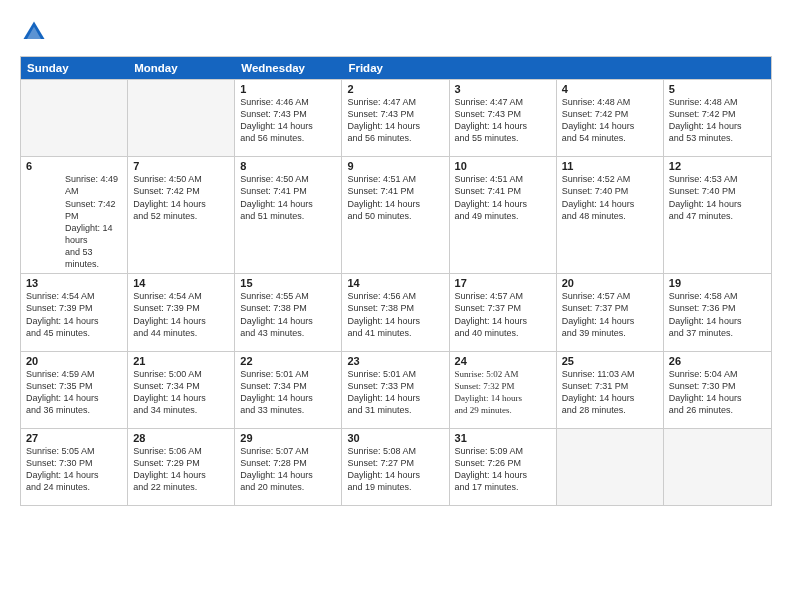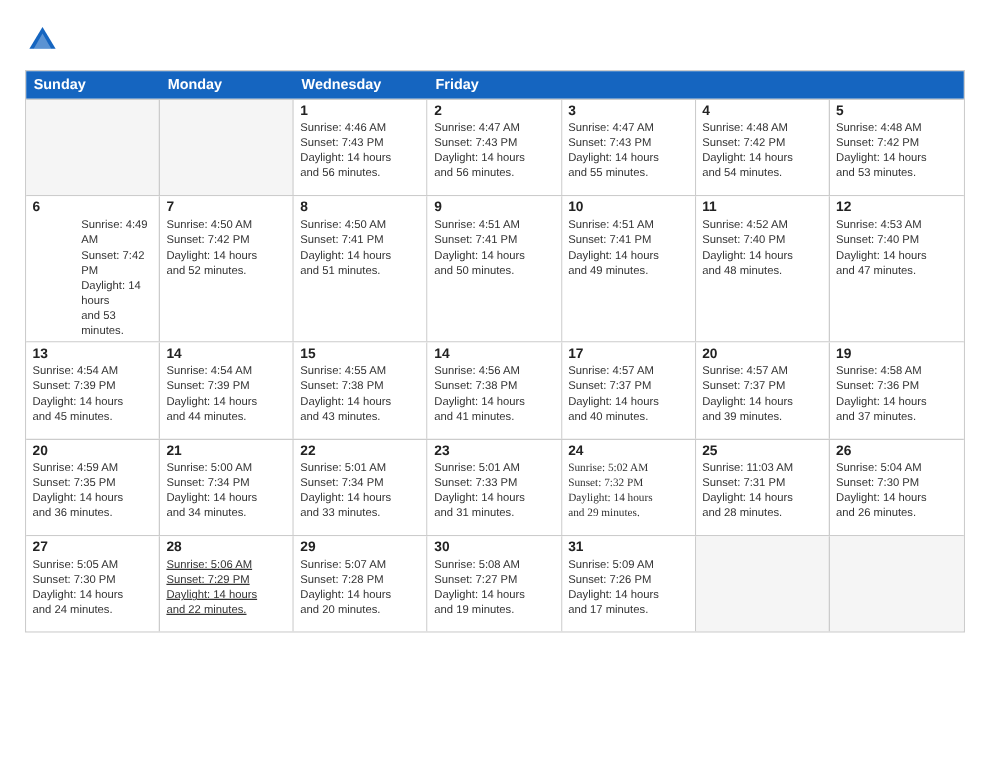--- a/index.html
+++ b/index.html
@@ -327,21 +327,21 @@
         <div class="cal-row">
           <div class="cal-cell">
             <div class="day-num">27</div>
             <div class="cell-info" style="white-space: pre-line;">Sunrise: 5:05 AM
 Sunset: 7:30 PM
 Daylight: 14 hours
 and 24 minutes.</div>
           </div>
           <div class="cal-cell">
             <div class="day-num">28</div>
-            <div class="cell-info" style="white-space: pre-line; text-decoration: underline;">Sunrise: 5:06 AM
+            <div class="cell-info" style="white-space: pre-line;">Sunrise: 5:06 AM
 Sunset: 7:29 PM
 Daylight: 14 hours
 and 22 minutes.</div>
           </div>
           <div class="cal-cell">
             <div class="day-num">29</div>
             <div class="cell-info" style="white-space: pre-line;">Sunrise: 5:07 AM
 Sunset: 7:28 PM
 Daylight: 14 hours
 and 20 minutes.</div>

